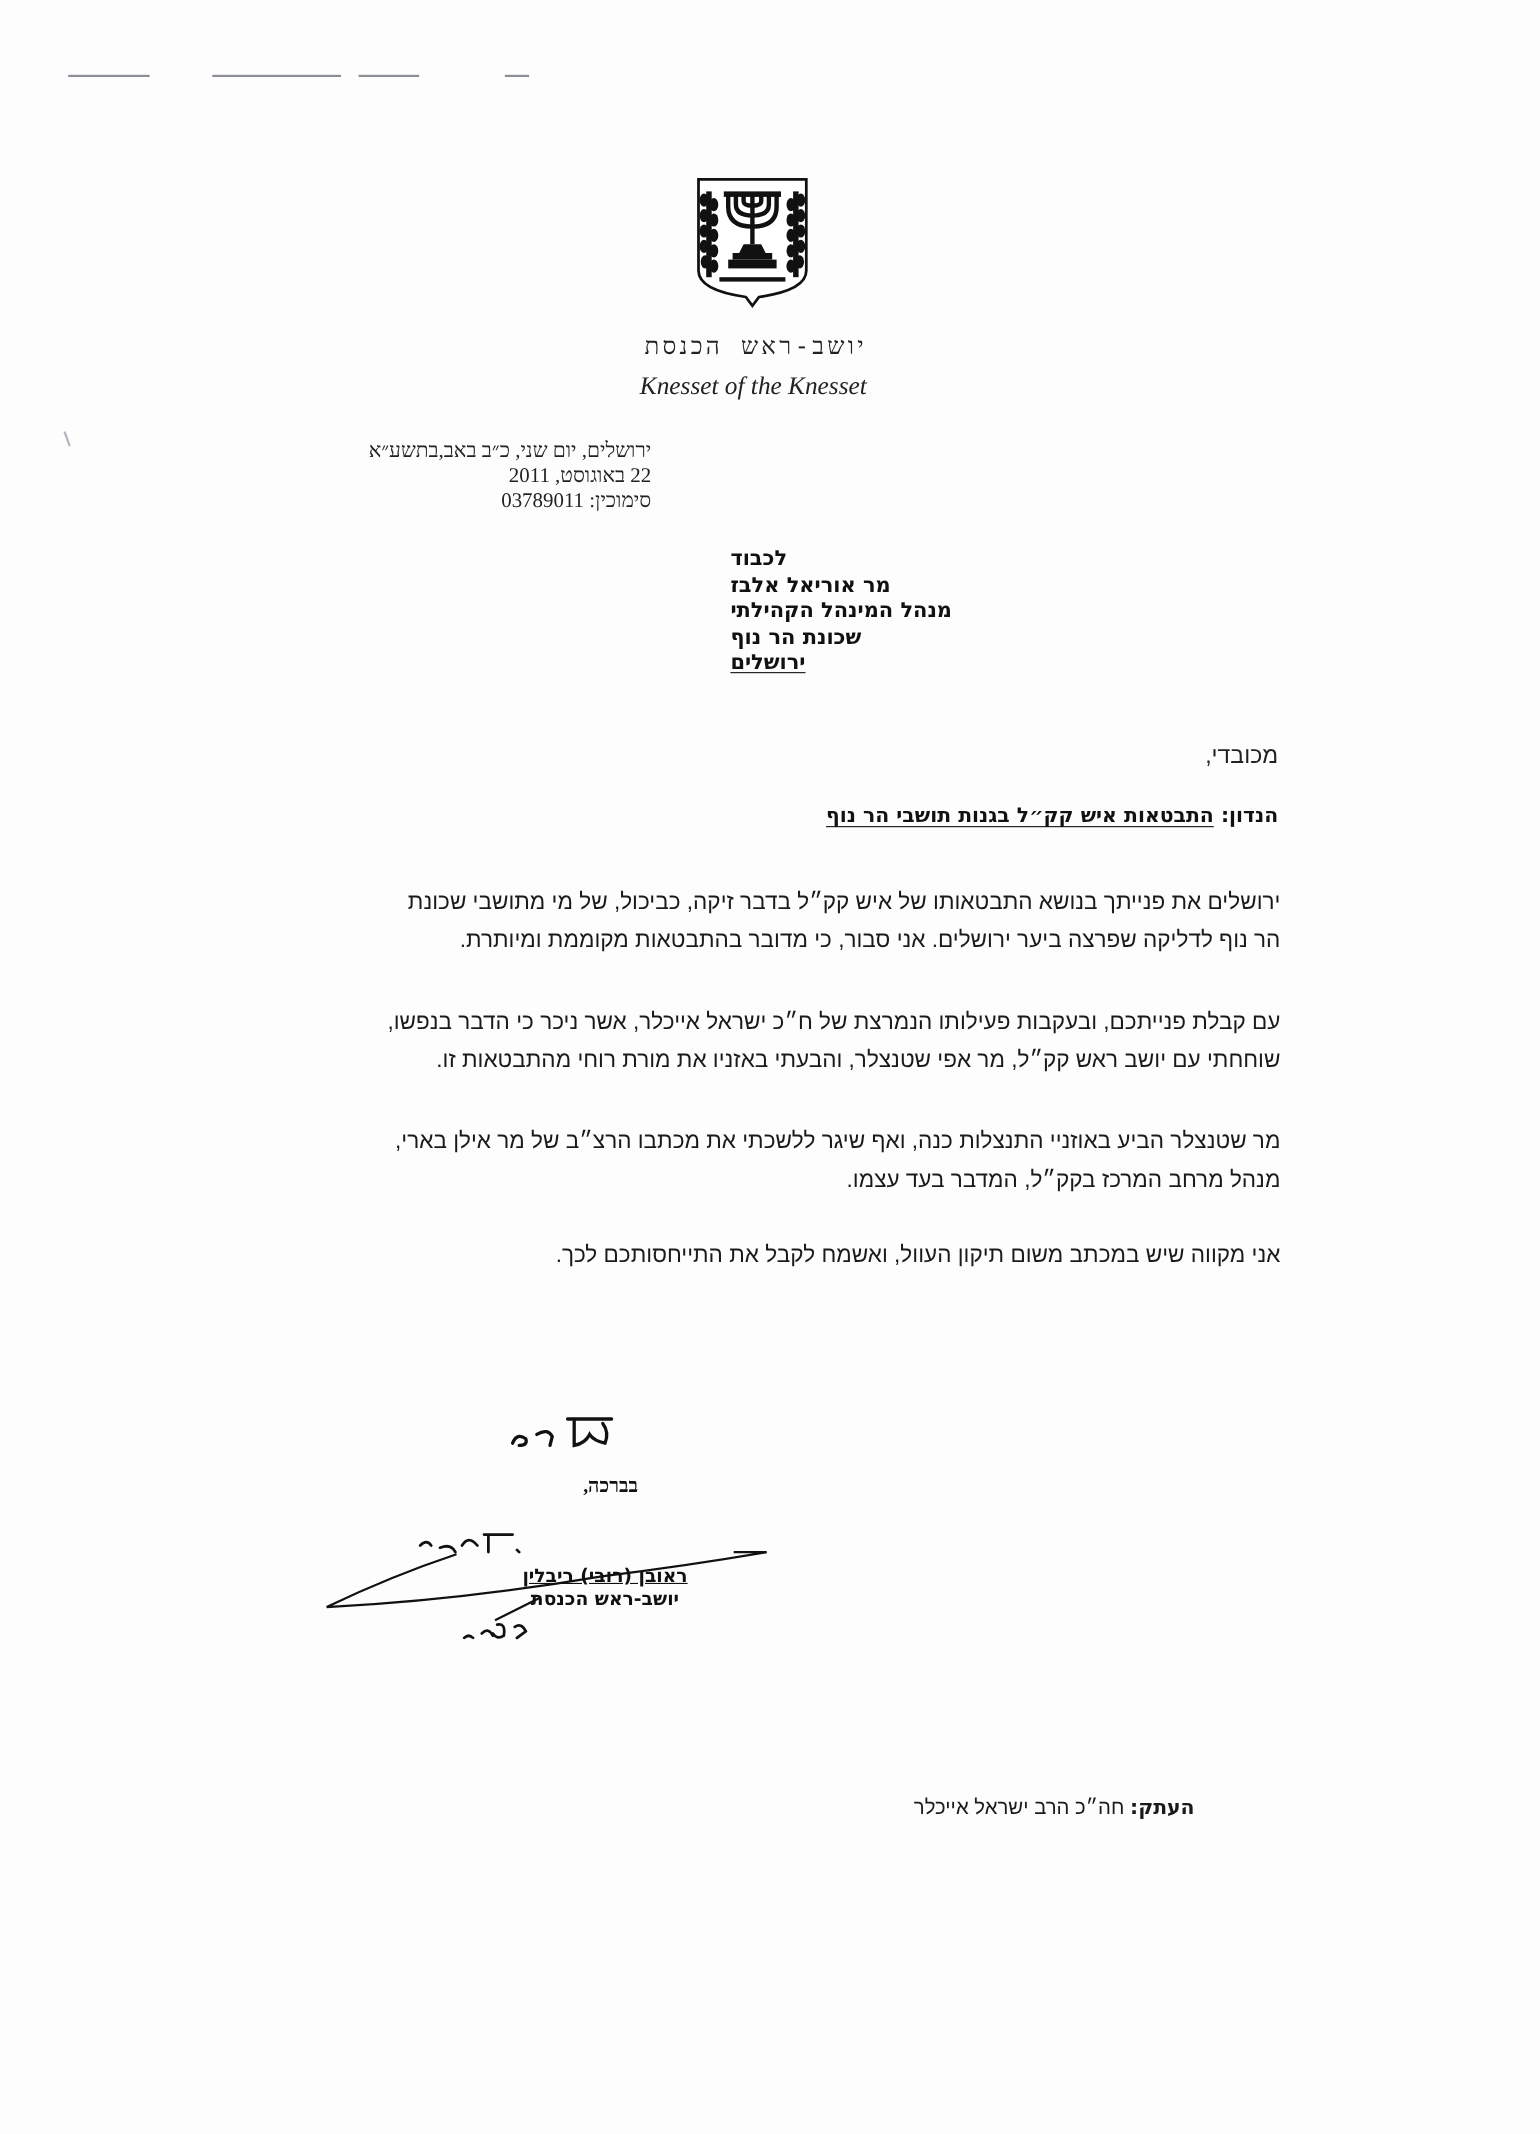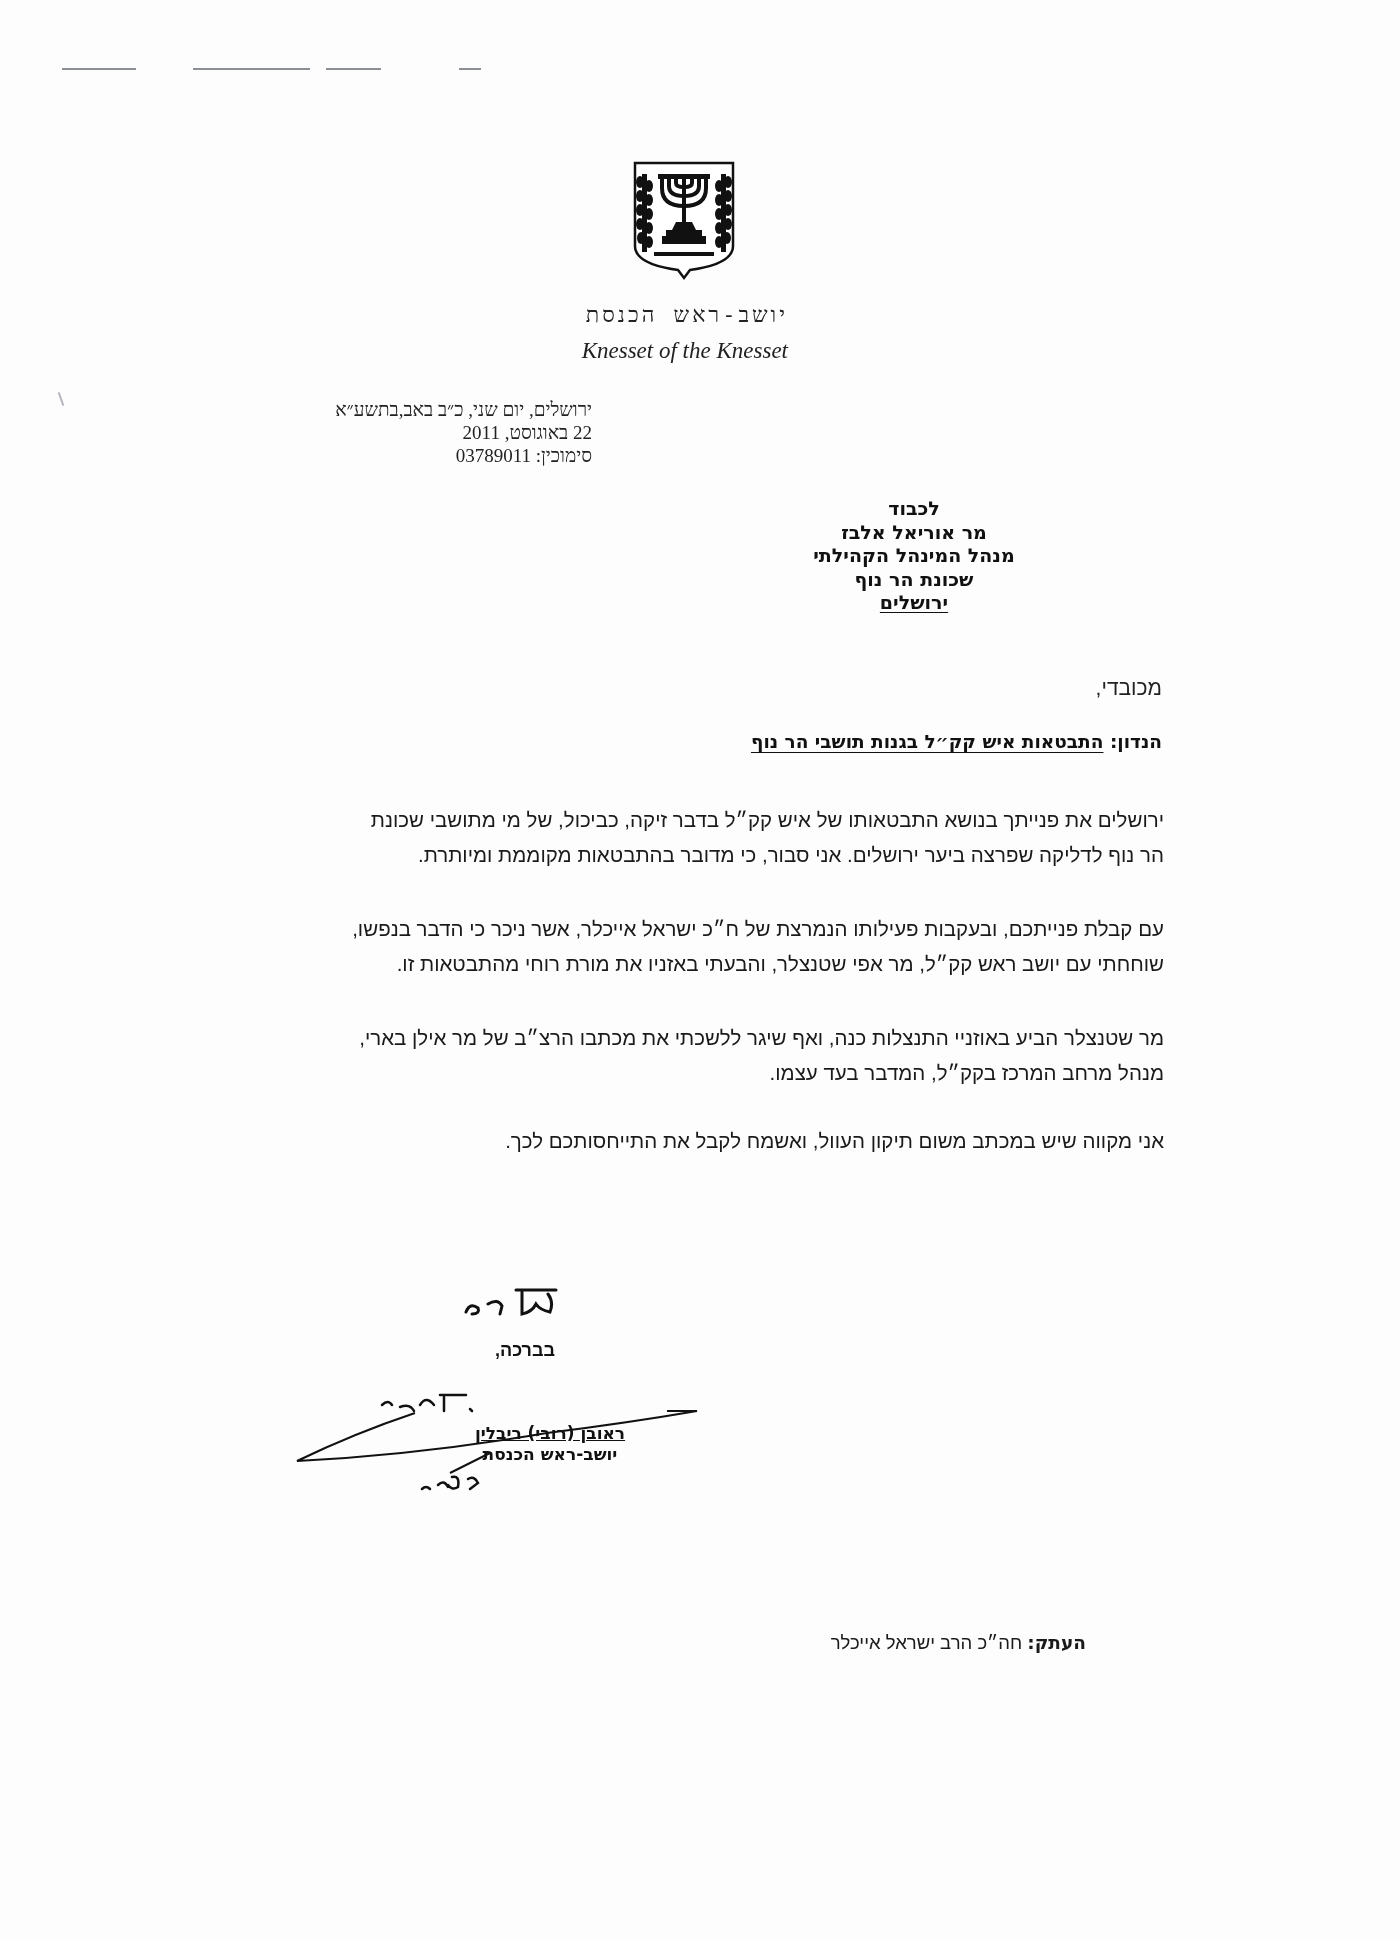--- a/index.html
+++ b/index.html
@@ -13,33 +13,33 @@
   .topline { position: absolute; top: 68px; height: 2px; background: #8a8f96; }
   .stray-mark { position: absolute; left: 60px; top: 392px; width: 2px; height: 14px; background: #b8b4c0; transform: rotate(-20deg); }
 
   .emblem { position: absolute; left: 632px; top: 160px; width: 104px; height: 122px; }
   .hdr-he { position: absolute; left: 540px; top: 302px; width: 248px; text-align: right; font-family: "DejaVu Sans Mono", monospace; font-size: 22px; letter-spacing: 3px; color: #222; }
   .hdr-en { position: absolute; left: 540px; top: 338px; width: 248px; text-align: right; font-family: "Liberation Serif", serif; font-style: italic; font-size: 23px; color: #222; }
 
   .dateblock { position: absolute; right: 808px; top: 398px; width: 400px; text-align: right; font-family: Liberation Serif, serif; font-size: 19px; line-height: 23px; color: #222; }
   .dateblock div { white-space: nowrap; }
 
-  .addr { position: absolute; right: 236px; top: 497px; width: 500px; text-align: center; font-family: "DejaVu Sans", sans-serif; font-weight: bold; font-size: 19px; line-height: 23.5px; color: #111; }
+  .addr { position: absolute; right: 236px; top: 497px; width: 500px; text-align: left; font-family: "DejaVu Sans", sans-serif; font-weight: bold; font-size: 19px; line-height: 23.5px; color: #111; }
   .addr .u { text-decoration: underline; text-underline-offset: 3px; }
 
   .greet { position: absolute; right: 238px; top: 676px; font-family: "Liberation Sans", sans-serif; font-size: 21px; color: #222; }
 
   .subject { position: absolute; right: 238px; top: 731px; font-family: "DejaVu Sans", sans-serif; font-weight: bold; font-size: 18.5px; color: #111; white-space: nowrap; }
   .subject .u { text-decoration: underline; text-underline-offset: 4px; }
 
   .para { position: absolute; right: 236px; width: 960px; text-align: right; font-family: "Liberation Sans", sans-serif; font-size: 20.5px; line-height: 35px; color: #1a1a1a; }
   .para div { white-space: nowrap; }
 
   .sig-scribble-top { position: absolute; left: 458px; top: 1282px; width: 110px; height: 40px; }
-  .closing { position: absolute; left: 470px; top: 1340px; width: 110px; text-align: center; font-family: Liberation Sans, sans-serif; font-weight: bold; font-size: 18px; color: #111; }
+  .closing { position: absolute; left: 470px; top: 1340px; width: 110px; font-family: Liberation Serif, serif; font-weight: bold; font-size: 18px; color: #111; }
   .sig-svg { position: absolute; left: 290px; top: 1385px; width: 430px; height: 140px; }
   .signer { position: absolute; left: 400px; top: 1423px; width: 300px; text-align: center; font-family: "DejaVu Sans", sans-serif; font-weight: bold; font-size: 17px; line-height: 21px; color: #111; }
   .signer .u { text-decoration: underline; }
 
   .cc { position: absolute; right: 314px; top: 1632px; width: 700px; text-align: right; font-family: "Liberation Sans", sans-serif; font-size: 18.5px; line-height: 21.5px; color: #1a1a1a; }
   .cc .lbl { font-weight: bold; font-family: "DejaVu Sans", sans-serif; }
   .cc .ind { padding-right: 30px; }
 </style>
 </head>
 <body>

